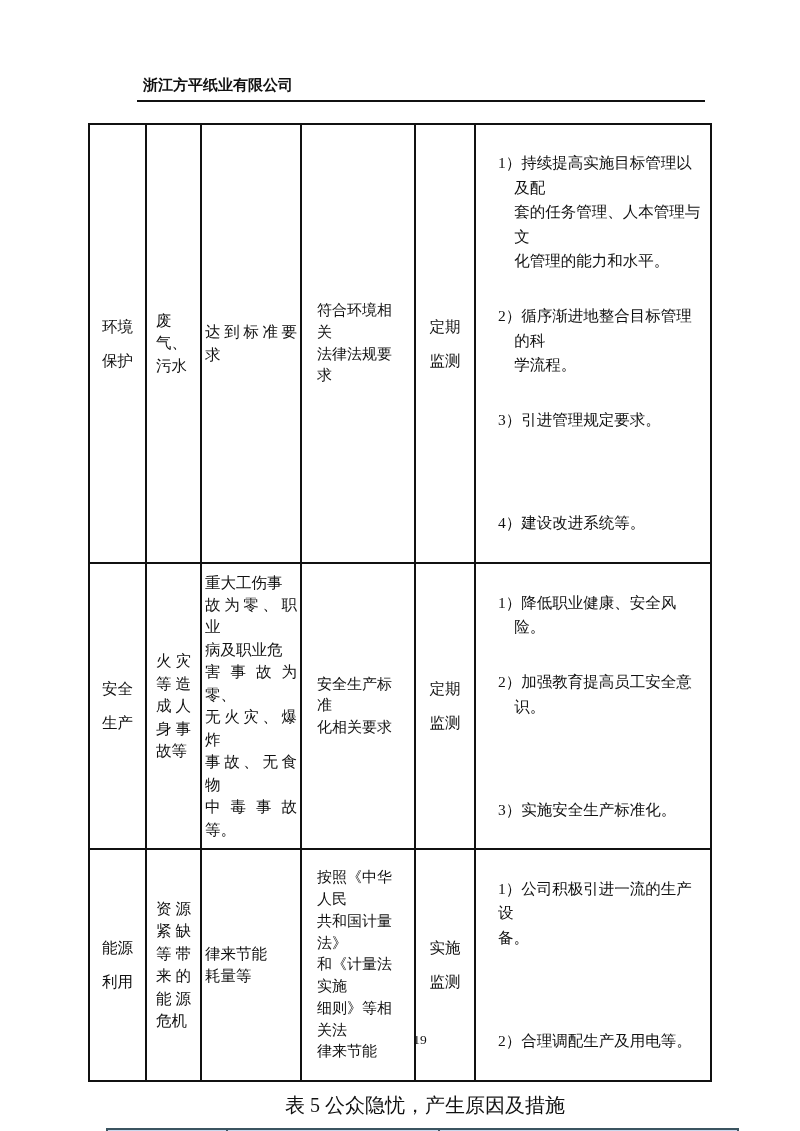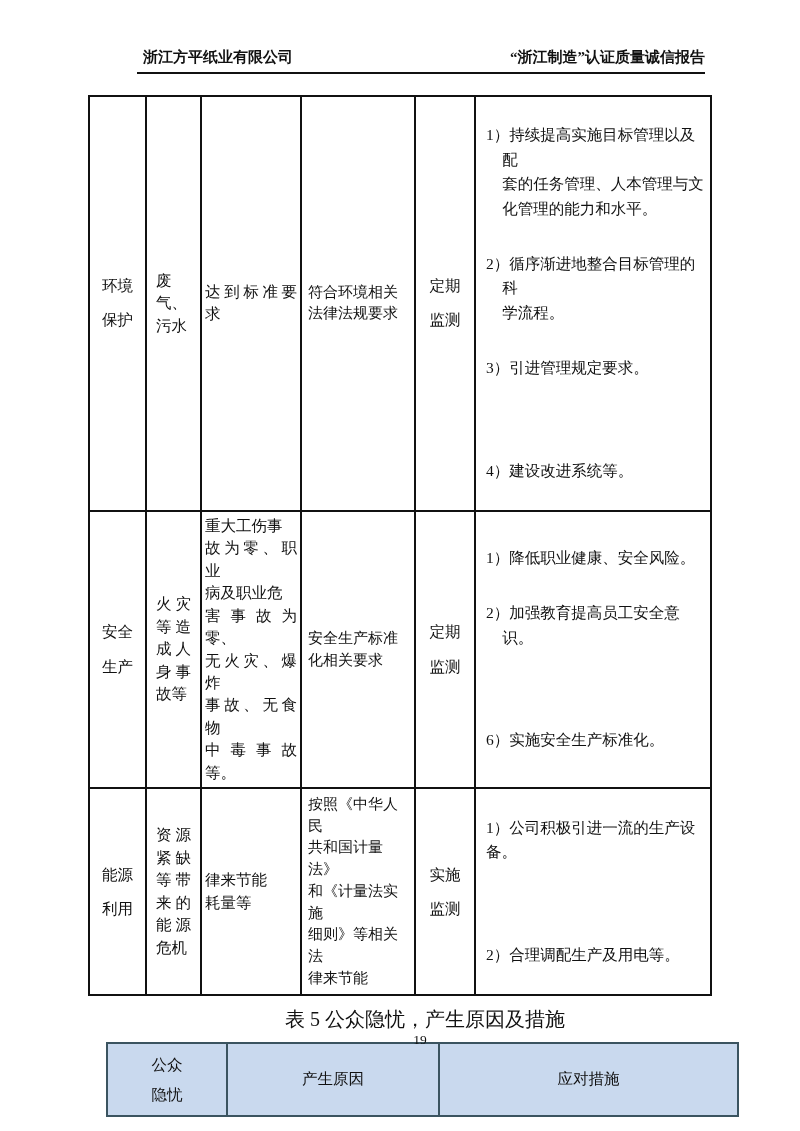--- a/index.html
+++ b/index.html
@@ -1,32 +1,32 @@
 <!DOCTYPE html>
 <html><head>
 <meta charset="utf-8">
 <style>
   * { margin:0; padding:0; box-sizing:border-box; }
   body { background:#e8e8e8; font-family:"Liberation Serif","DejaVu Serif",serif; color:#111; }
   .page { position:relative; width:800px; height:1131px; margin:0 auto; background:#ffffff; overflow:hidden; }
 
   
-  .doc-header { margin:48px 95px 0 137px; display:flex; justify-content:space-between; align-items:flex-end;
-                border-bottom:2px solid #111; padding-bottom:5px; font-size:15px; font-weight:bold; }
+  .doc-header { margin:76px 95px 0 137px; display:flex; justify-content:space-between; align-items:flex-end;
+                border-bottom:2px solid #111; padding-bottom:5px; font-size:15px; font-weight:bold;font-family:Liberation Mono, monospace; }
   .doc-header .left { padding-left:6px; }
 
   
   table { border-collapse:collapse; table-layout:fixed; }
   #t1 { width:622px; margin:21px 0 0 88px; }
   #t1 td { border:2px solid #111; vertical-align:middle; font-size:15.5px; line-height:1.45; padding:3px; white-space:pre-line; overflow:hidden; }
   #t1 .c1, #t1 .c5 { text-align:center; line-height:2.2; }
   #t1 .c2 { text-align:justify; padding:3px 9px; }
   #t1 .c3 { text-align:justify; }
-  #t1 .c4 { font-size:15px; text-align:left; padding:3px 6px;border-radius:30px; }
-  #t1 .c6 { vertical-align:middle; padding:4px 4px 4px 10px;border-radius:13px; }
+  #t1 .c4 { font-size:15px; text-align:left; padding:3px 15px;border-radius:30px; }
+  #t1 .c6 { vertical-align:middle; padding:4px 4px 4px 22px;border-radius:13px; }
   .measure { white-space:pre-line; line-height:1.58; margin-bottom:8px; }
   .measure:last-child { margin-bottom:0;margin-top:48px; }
   .hang { padding-left:1.05em; text-indent:-1.05em; }
 
   
   .section { margin:16px 0 0 120px; width:596px; }
   .section .heading { font-size:18.5px; line-height:1.4; }
   .section .para { margin-top:12px; font-size:18px; line-height:2.3; white-space:pre-line; text-indent:2em; text-align:left; }
   .caption { margin-top:10px; margin-left:110px; width:630px; text-align:center; font-size:20px; }
 
@@ -39,21 +39,20 @@
   
   .footer { position:absolute; top:1032px; left:0; right:0; text-align:center; font-size:13.5px; text-indent:40px; }
 </style>
 </head>
 <body>
 
 <div class="page">
 
   <div class="doc-header">
     <span class="left">浙江方平纸业有限公司</span>
-    <span class="right">“浙江制造”认证质量诚信报告</span>
   </div>
 
   <table id="t1">
     <colgroup>
       <col style="width:57px">
         <col style="width:55px">
         <col style="width:100px">
       <col style="width:114px">
         <col style="width:60px">
         <col style="width:236px">
@@ -90,21 +89,21 @@
 无火灾、爆炸
 事故、无食物
 中毒事故等。</td>
         <td class="c4">安全生产标准
 化相关要求</td>
         <td class="c5">定期
 监测</td>
         <td class="c6">
           <div class="measure hang">1）降低职业健康、安全风险。</div>
           <div class="measure hang">2）加强教育提高员工安全意识。</div>
-          <div class="measure hang">6）实施安全生产标准化。</div>
+          <div class="measure hang">3）实施安全生产标准化。</div>
         </td>
       </tr>
       <tr style="height:122px">
         <td class="c1">能源
 利用</td>
         <td class="c2">资源紧缺等带来的能源危机</td>
         <td class="c3">律来节能
 耗量等</td>
         <td class="c4">按照《中华人民
 共和国计量法》

